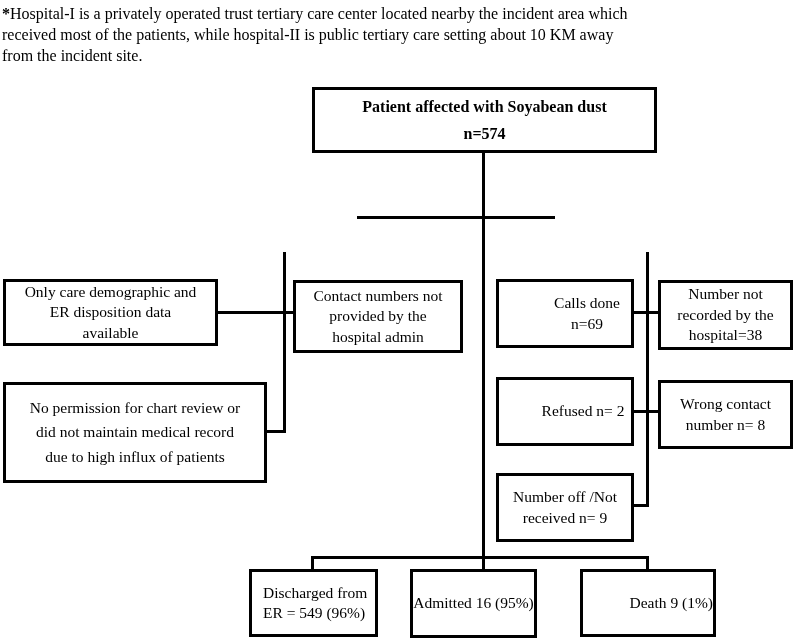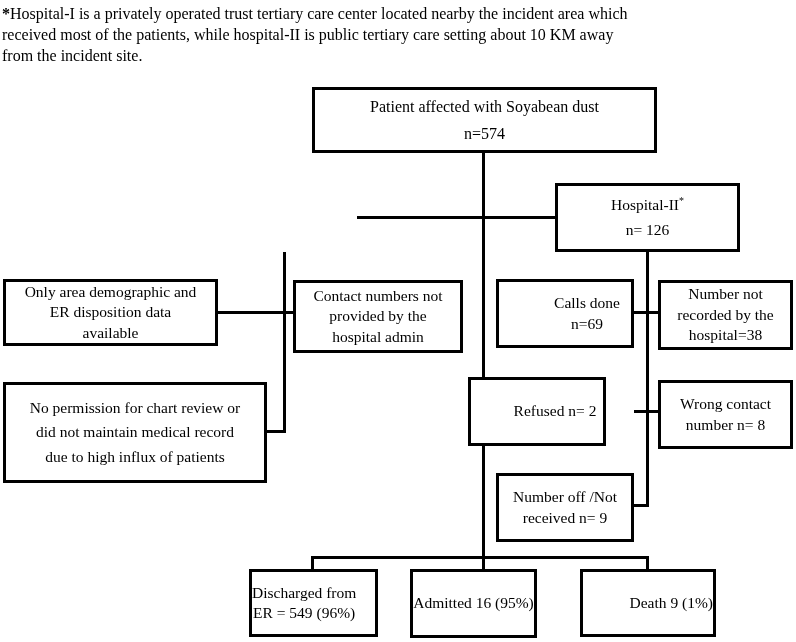--- a/index.html
+++ b/index.html
@@ -35,23 +35,23 @@
     display: flex;
     flex-direction: column;
     align-items: center;
     justify-content: center;
     text-align: center;
     font-size: 15.5px;
     line-height: 1.32;
     white-space: pre-line;
     z-index: 2;
   }
-  .box.bold { font-weight: normal; font-size: 16px; line-height: 1.7; }
+  .box.bold { font-weight: bold; font-size: 16px; line-height: 1.7; }
   .box.loose { line-height: 1.55; }
-  .box.leftalign { align-items: flex-start; text-align: center; }
+  .box.leftalign { align-items: flex-start; text-align: left; padding-left: 11px; }
   .hospline { line-height: 1.55; }
   sup { font-size: 10px; vertical-align: super; line-height: 0; }
   .line {
     position: absolute;
     background: #000000;
     z-index: 1;
   }
 </style>
 </head>
 <body>
@@ -74,27 +74,23 @@
   <div class="line" style="left:311px; top:556px; width:338px; height:3px;"></div>
   <div class="line" style="left:311px; top:556px; width:3px; height:15px;"></div>
   <div class="line" style="left:646px; top:556px; width:3px; height:15px;"></div>
 
   <div class="box bold" style="left:312px; top:87px; width:345px; height:66px;">
     <span>Patient affected with Soyabean dust
 n=574</span>
   </div>
 
 
-  <div class="box hospline" style="left:555px; top:183px; width:185px; height:69px;">
-    <span><span>Hospital-II</span><sup>*</sup></span>
-    <span>n= 126</span>
-  </div>
 
   <div class="box" style="left:3px; top:279px; width:215px; height:67px;">
-    <span>Only area demographic and
+    <span>Only care demographic and
 ER disposition data
 available</span>
   </div>
 
   <div class="box" style="left:293px; top:280px; width:170px; height:73px;">
     <span>Contact numbers not
 provided by the
 hospital admin</span>
   </div>
 
@@ -107,21 +103,21 @@
   <div class="box" style="left:496px; top:279px; width:138px; height:69px;padding-left:44px;">
     <span>Calls done n=69</span>
   </div>
 
   <div class="box" style="left:658px; top:280px; width:135px; height:70px;">
     <span>Number not
 recorded by the
 hospital=38</span>
   </div>
 
-  <div class="box" style="left:468px; top:377px; width:138px; height:69px;padding-left:36px;">
+  <div class="box" style="left:496px; top:377px; width:138px; height:69px;padding-left:36px;">
     <span>Refused n= 2</span>
   </div>
 
   <div class="box" style="left:658px; top:380px; width:135px; height:69px;">
     <span>Wrong contact
 number n= 8</span>
   </div>
 
   <div class="box" style="left:496px; top:473px; width:138px; height:69px;">
     <span>Number off /Not

